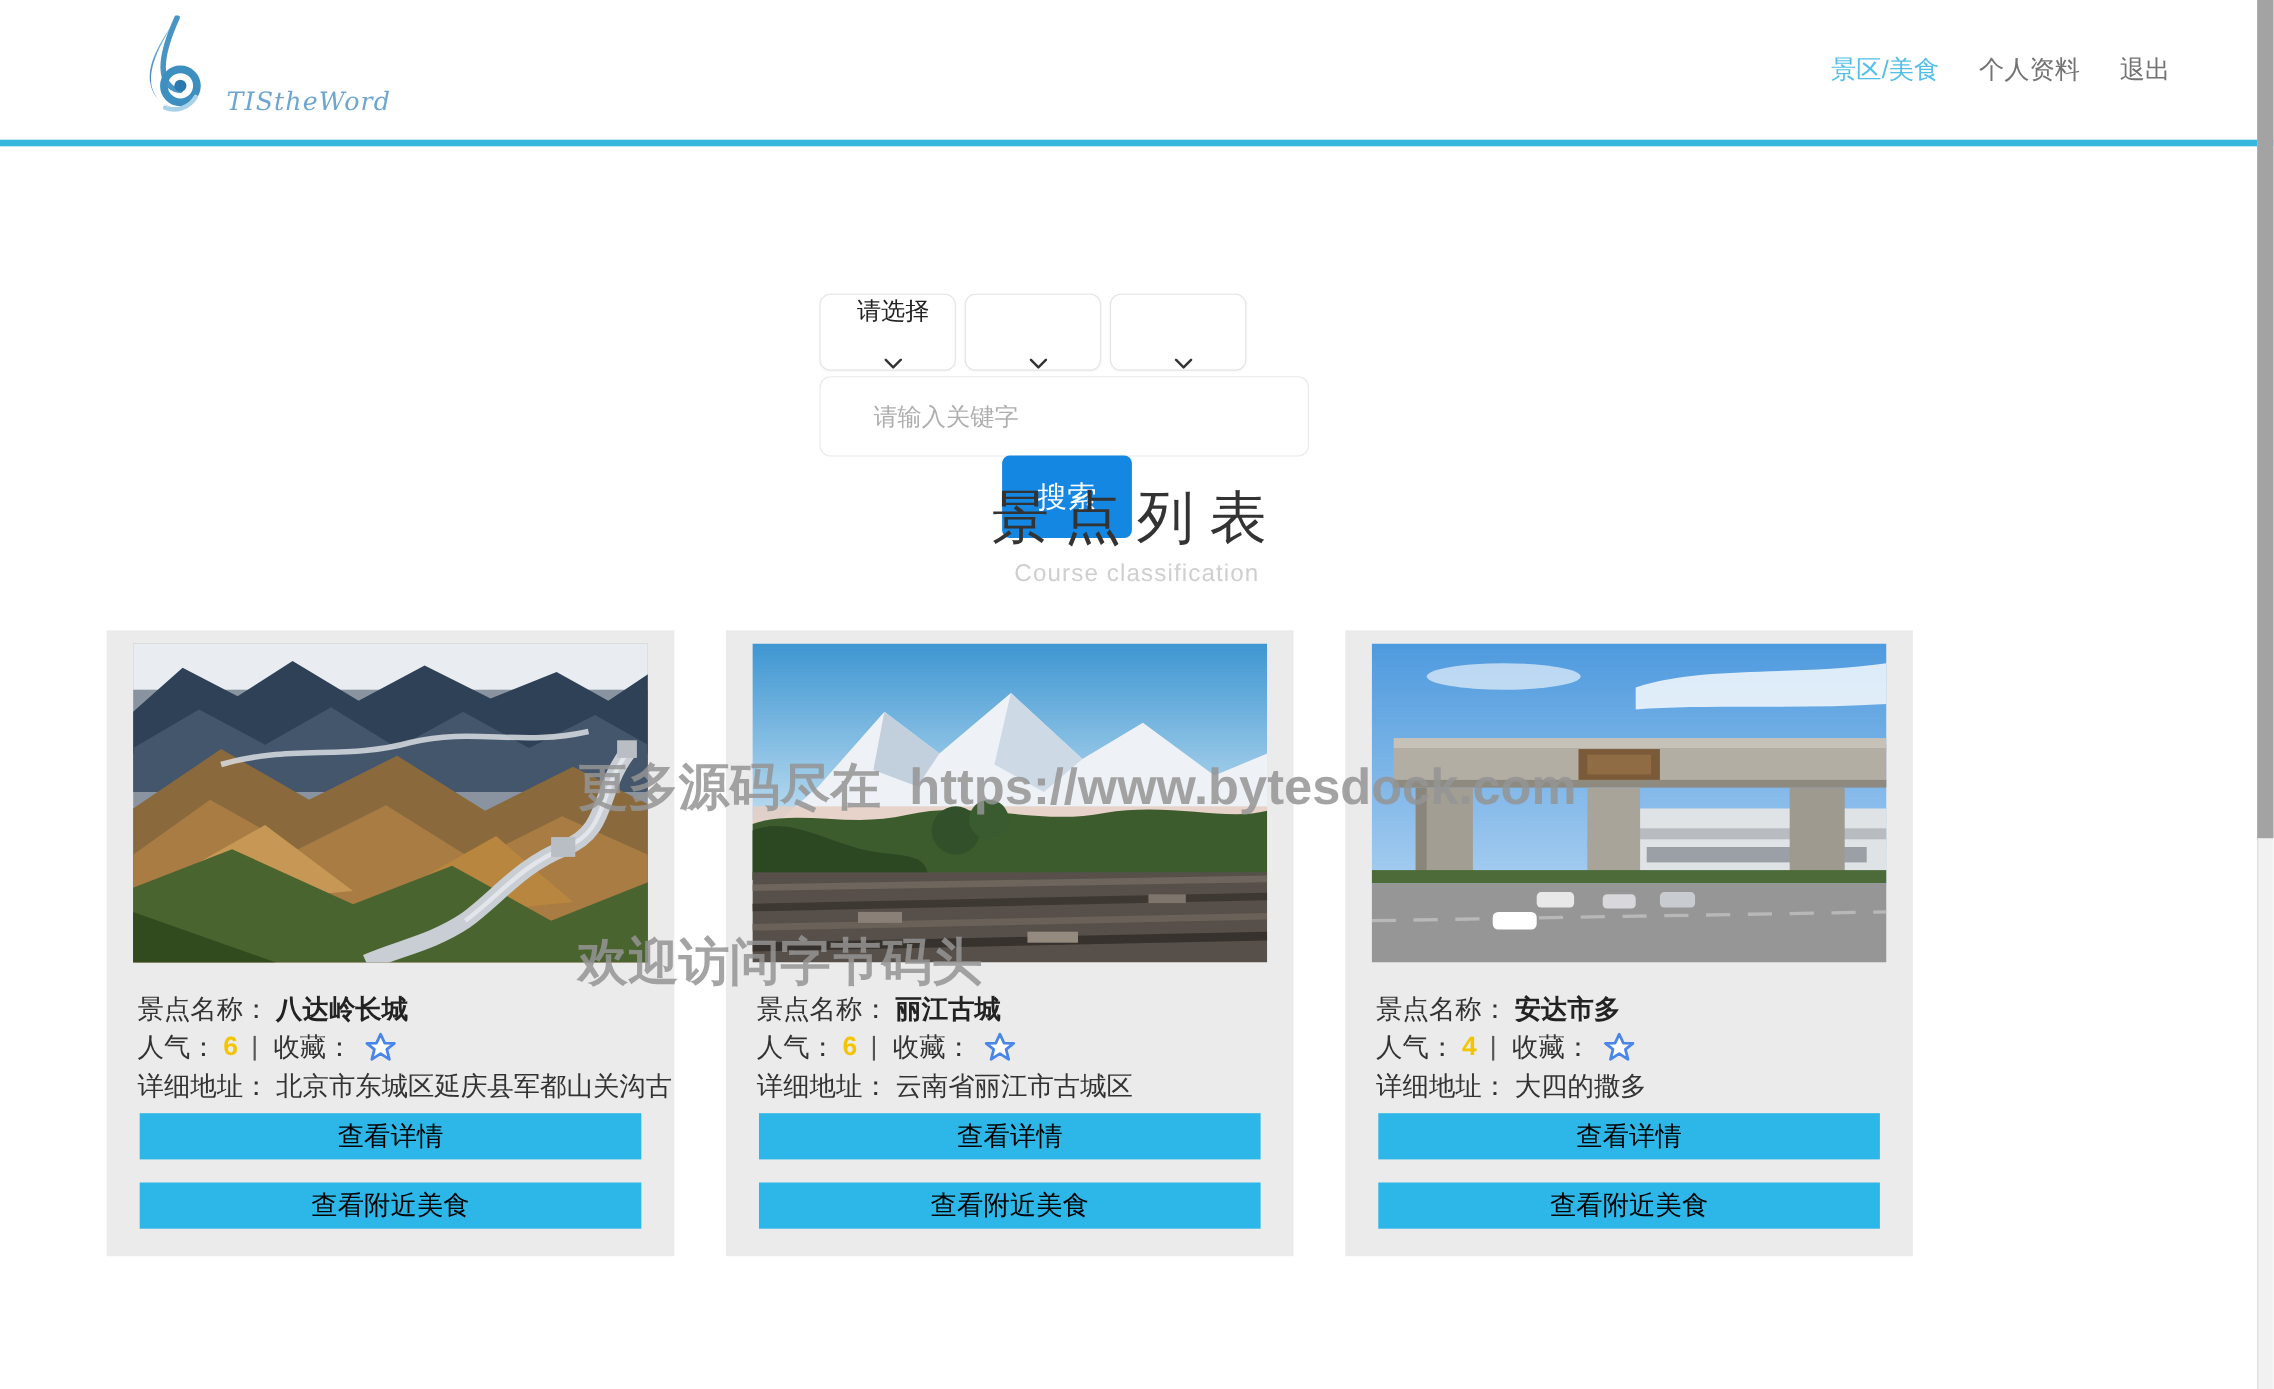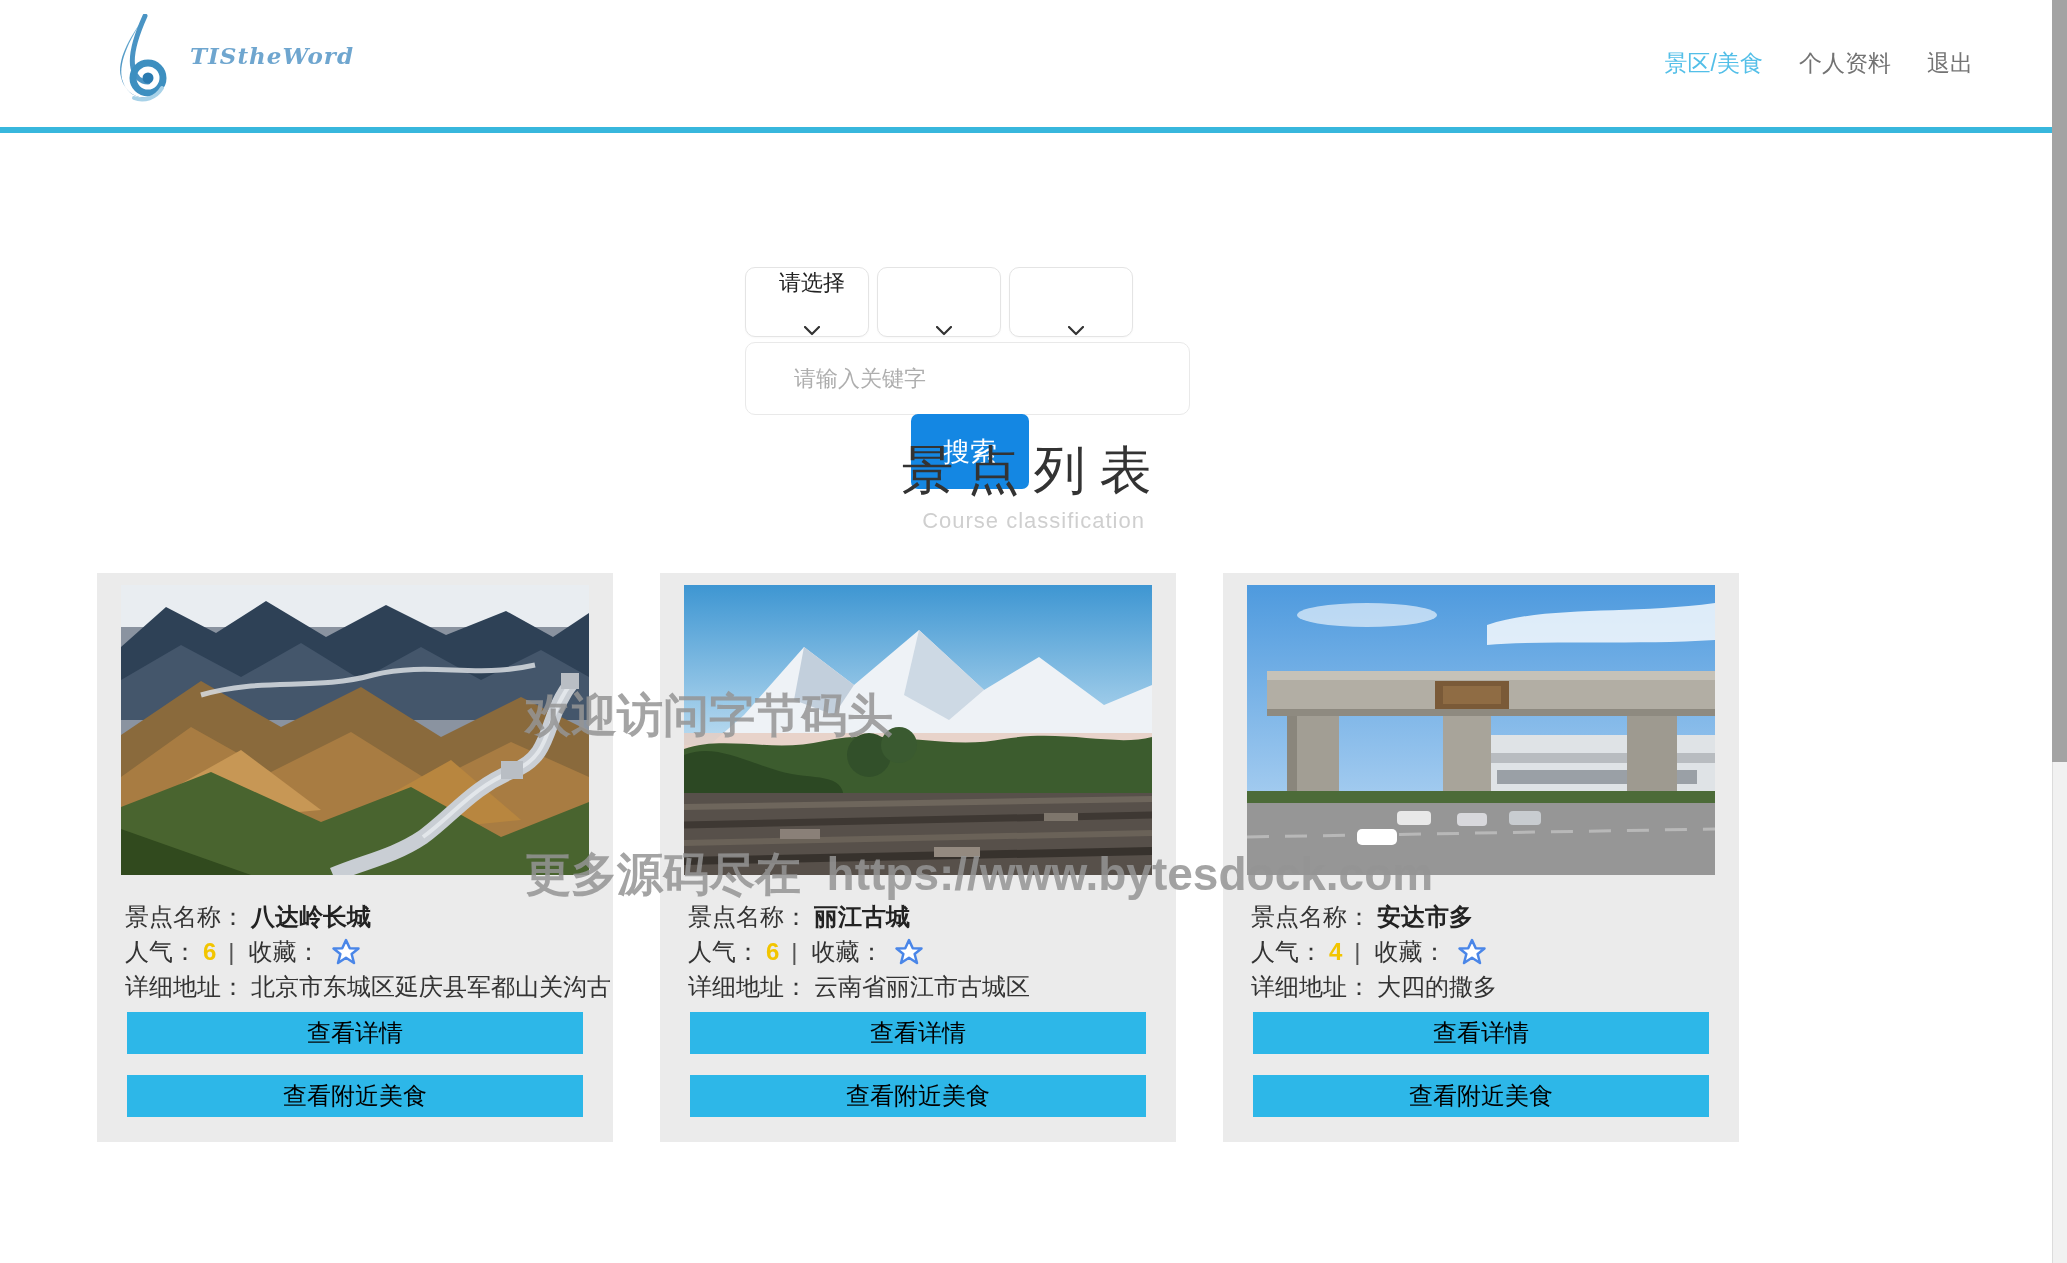--- a/index.html
+++ b/index.html
@@ -3,21 +3,21 @@
 <meta charset="utf-8">
 <style>
   * { margin:0; padding:0; box-sizing:border-box; }
   html,body { width:2067px; height:1263px; background:#fff; overflow:hidden;
               font-family:"Liberation Sans", sans-serif; }
   #page { position:relative; width:2067px; height:1263px; }
 
   
   .header { position:absolute; top:0; left:0; width:2067px; height:133px;
             background:#fff; border-bottom:6px solid #38b7dd; }
-  .logo { position:absolute; left:112px; top:14px; display:flex; align-items:flex-start;font-weight:bold; }
+  .logo { position:absolute; left:128px; top:14px; display:flex; align-items:flex-end; }
   .logo svg { display:block; }
   .brand-text { margin-left:16px; margin-top:28px; font-family:"DejaVu Serif", serif;
                 font-style:italic; color:#6fa6cf; font-size:23px; letter-spacing:1px; }
   .nav { position:absolute; right:94px; top:0; height:127px; display:flex;
          align-items:center; gap:36px; font-size:23px; }
   .nav-item { color:#737373; cursor:pointer; text-decoration:none; }
   .nav-item.active { color:#53bfe8; }
 
   
   .select-row { position:absolute; left:745px; top:267px; display:flex; gap:8px; }
@@ -284,21 +284,21 @@
           <span class="addr-val">大四的撒多</span>
         </div>
       </div>
       <button class="card-btn btn-detail">查看详情</button>
       <button class="card-btn btn-food">查看附近美食</button>
     </div>
 
   </div>
 
   <div class="watermark">
+    <div>更多源码尽在  https://www.bytesdock.com</div>
     <div>欢迎访问字节码头</div>
-    <div>更多源码尽在  https://www.bytesdock.com</div>
   </div>
 
   <div class="scroll-track">
     <div class="scroll-thumb"></div>
   </div>
 
 </div>
 
 </body></html>

